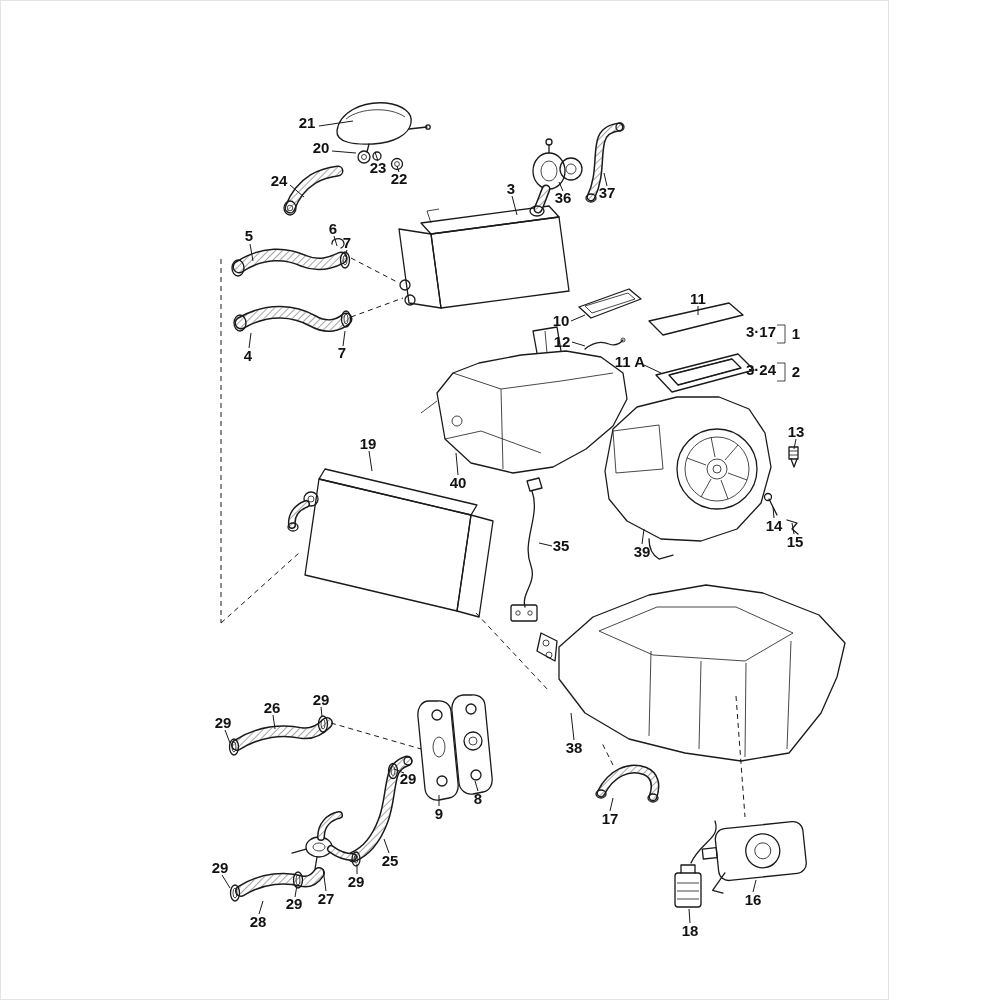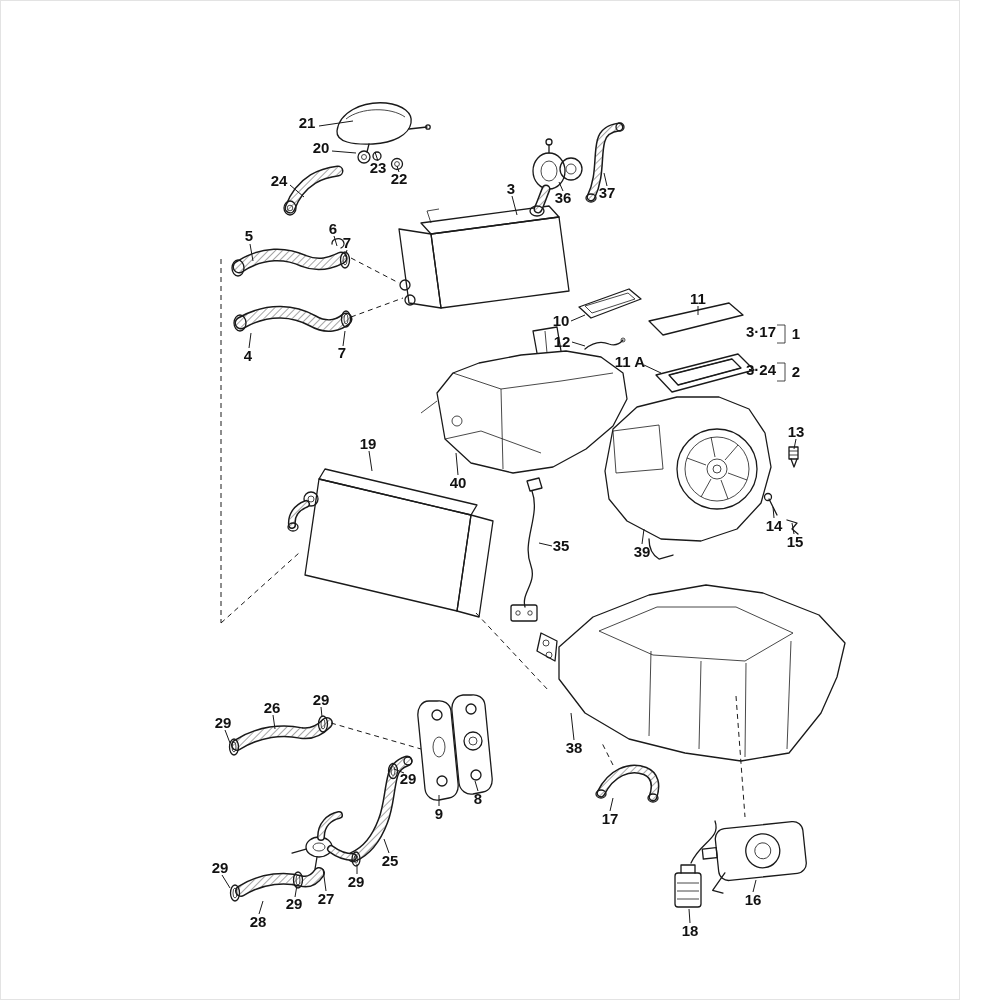--- a/index.html
+++ b/index.html
@@ -1,16 +1,16 @@
 <!DOCTYPE html>
 <html><head>
 <meta charset="utf-8">
 <style>
   html,body{margin:0;padding:0;background:#ffffff;}
-  .stage{position:relative;width:960px;height:1000px;background:#ffffff;
+  .stage{position:relative;width:889px;height:1000px;background:#ffffff;
          border:1px solid #e3e3e3;box-sizing:border-box;overflow:hidden;
          font-family:"Liberation Sans",sans-serif;}
   svg{display:block;}
   .ln{fill:none;stroke:#1a1a1a;stroke-width:1.3;stroke-linejoin:round;stroke-linecap:round;}
   .thin{fill:none;stroke:#1a1a1a;stroke-width:0.8;stroke-linejoin:round;}
   .lbl{font-family:"Liberation Sans",sans-serif;font-weight:bold;font-size:15px;fill:#111;
        text-anchor:middle;}
   .leader{stroke:#1a1a1a;stroke-width:1;}
   .dash{fill:none;stroke:#1a1a1a;stroke-width:1;stroke-dasharray:5 4;}
   .hoseO{fill:none;stroke:#1a1a1a;stroke-linecap:round;}

